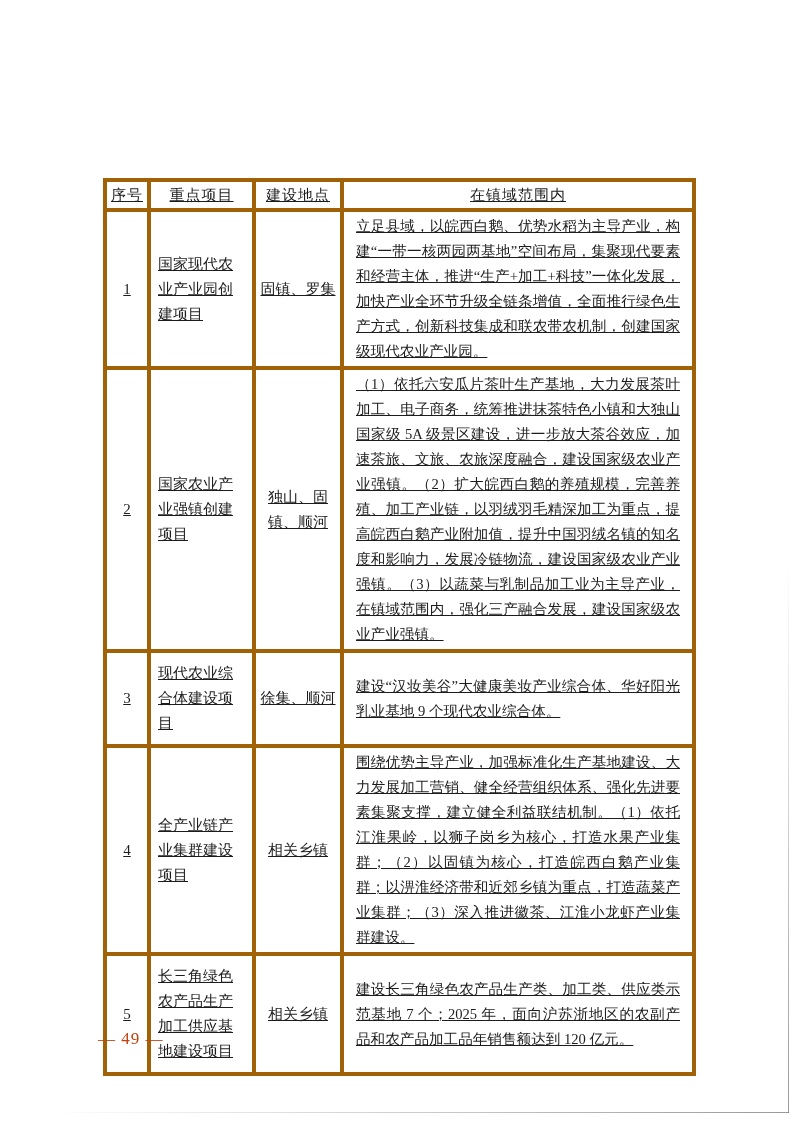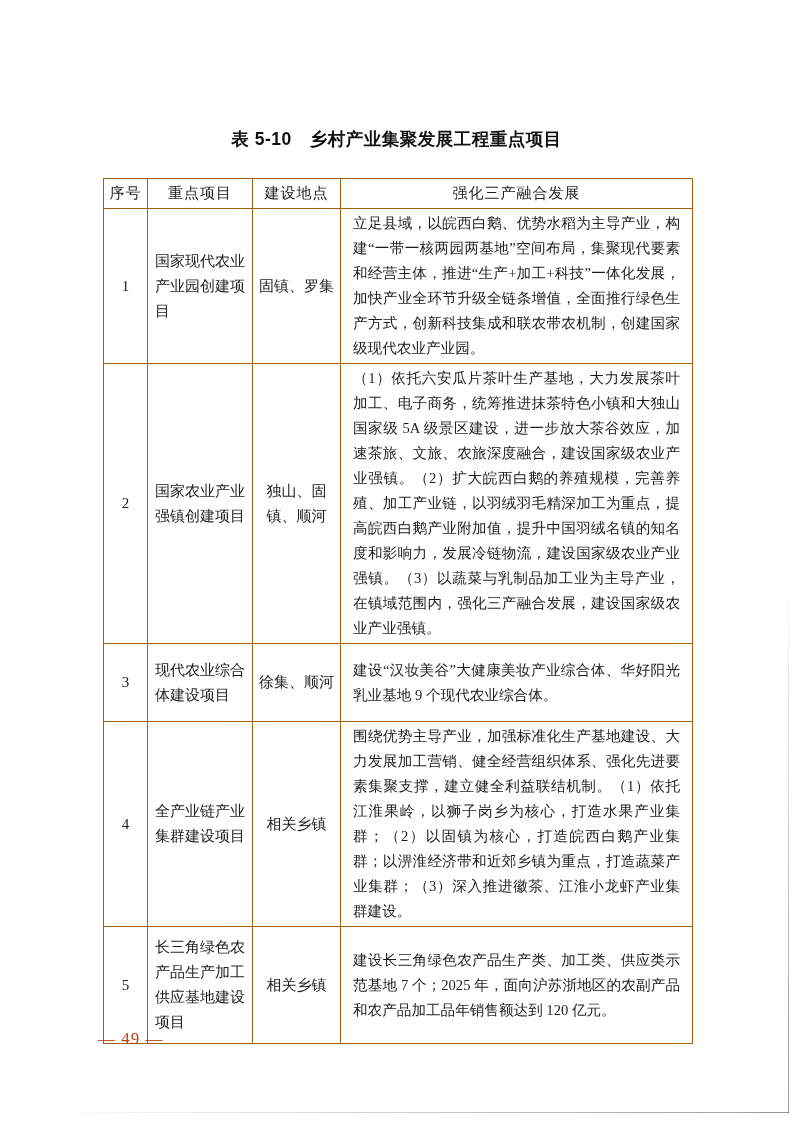--- a/index.html
+++ b/index.html
@@ -48,24 +48,25 @@
   #projects-table {
     position: absolute;
     left: 103px;
     top: 178px;
     width: 589px;
     border-collapse: collapse;
     table-layout: fixed;
   }
   #projects-table th,
   #projects-table td {
-    border: 1px solid #a16207;
+    border: 4px solid #a16207;
     vertical-align: middle;
     font-weight: normal;
     overflow: hidden;
+    text-decoration: underline;
   }
   #projects-table thead tr { height: 30px; }
   #projects-table th {
     font-size: 15px;
     text-align: center;
     letter-spacing: 1px;
     padding: 0;
   }
   #projects-table tbody tr:nth-child(1) { height: 150px; }
   #projects-table tbody tr:nth-child(2) { height: 270px; }
@@ -105,35 +106,34 @@
     font-size: 17px;
     color: #c2410c;
     letter-spacing: 1px;
   }
 </style>
 </head>
 <body>
 
 <div id="page">
 
-  <div id="doc-title">表 5-10　乡村产业集聚发展工程重点项目</div>
 
   <table id="projects-table">
     <colgroup>
       <col style="width:44px">
       <col style="width:105px">
       <col style="width:88px">
       <col style="width:352px">
     </colgroup>
     <thead>
       <tr>
         <th>序号</th>
         <th>重点项目</th>
         <th>建设地点</th>
-        <th>强化三产融合发展</th>
+        <th>在镇域范围内</th>
       </tr>
     </thead>
     <tbody id="table-body">
         <tr>
     <td class="c-no">1</td>
     <td class="c-project">国家现代农业产业园创建项目</td>
     <td class="c-location">固镇、罗集</td>
     <td class="c-content">立足县域，以皖西白鹅、优势水稻为主导产业，构建“一带一核两园两基地”空间布局，集聚现代要素和经营主体，推进“生产+加工+科技”一体化发展，加快产业全环节升级全链条增值，全面推行绿色生产方式，创新科技集成和联农带农机制，创建国家级现代农业产业园。</td>
   </tr>
         <tr>

